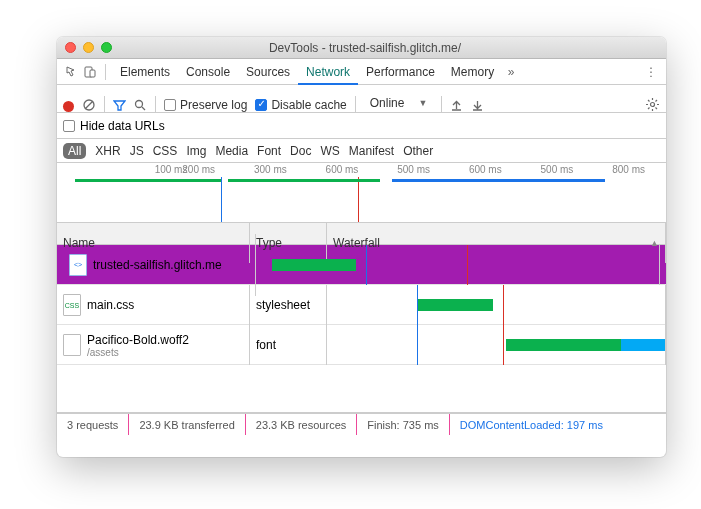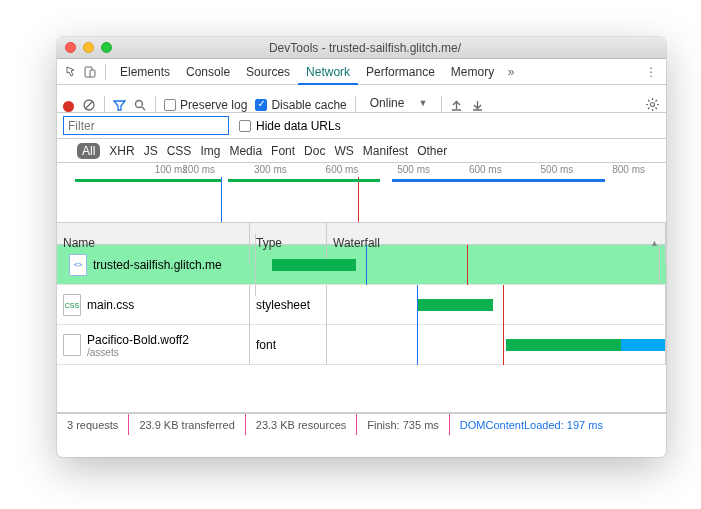--- a/index.html
+++ b/index.html
@@ -20,38 +20,38 @@
 .tabs .spacer { flex: 1; }
 .toolbar { height: 28px; border-bottom: 1px solid #ccc; display: flex; align-items: flex-end; padding: 0 6px; gap: 8px; font-size: 12px; color: #333; }
 .rec { width: 11px; height: 11px; border-radius: 50%; background: #d93025; }
 .vline { width: 1px; height: 16px; background: #ccc; }
 .cb { width: 12px; height: 12px; border: 1px solid #888; border-radius: 2px; display: inline-block; vertical-align: middle; background: #fff; }
 .cb.checked { background: #1a73e8; border-color: #1a73e8; position: relative; }
 .cb.checked::after { content: "✓"; color: #fff; font-size: 10px; position: absolute; top: -2px; left: 1px; }
 .sel { display: flex; align-items: center; gap: 4px; padding: 2px 6px; }
 .filterrow { height: 26px; border-bottom: 1px solid #ccc; display: flex; align-items: center; padding: 3px 6px; gap: 10px; font-size: 12px; }
 .filterinput { width: 166px; height: 19px; border: 1px solid #1a73e8; outline: none; font-size: 12px; padding: 0 4px; color: #888; }
-.typerow { height: 24px; border-bottom: 1px solid #ccc; display: flex; align-items: center; padding: 0 20px; gap: 9px; font-size: 12px; color: #333; }
+.typerow { height: 24px; border-bottom: 1px solid #ccc; display: flex; align-items: center; padding: 0 6px; gap: 9px; font-size: 12px; color: #333; }
 .typerow .ft { cursor: pointer; }
 .typerow .ft.all { background: #6f6f6f; color: #fff; padding: 1px 5px; border-radius: 5px; }
 .overview { height: 60px; border-bottom: 1px solid #ccc; position: relative; }
 .ticks { height: 14px; display: flex; font-size: 10px; color: #888; position: relative; }
 .ticks span { position: absolute; top: 1px; }
 .ovtrack { position: absolute; top: 16px; left: 0; right: 0; height: 8px; }
 .ovbar { position: absolute; height: 3px; top: 0; }
 .ovline { position: absolute; top: 14px; bottom: 0; width: 1px; }
 .tblhead { height: 22px; background: #f1f1f1; border-bottom: 1px solid #ccc; display: flex; font-size: 12px; color: #333; }
 .col { border-right: 1px solid #ccc; padding: 20px 6px; display: flex; align-items: center; }
 .col.name { width: 193px; }
 .col.type { width: 77px; }
 .col.wf { flex: 1; position: relative; }
 .tri { margin-left: auto; font-size: 9px; color: #888; }
 .rows { }
 .row { height: 40px; border-bottom: 1px solid #e2e2e2; display: flex; font-size: 12px; }
-.row.sel { background: #86efac; }
+.row.sel { background: #a21caf; }
 .row .col { display: flex; align-items: center; gap: 6px; }
 .fico { width: 18px; height: 22px; border: 1px solid #bbb; background: #fff; border-radius: 1px; display: flex; align-items: center; justify-content: center; font-size: 7px; }
 .sub { color: #888; font-size: 10px; }
 .wfcell { position: relative; flex: 1; }
 .wfline { position: absolute; top: 0; bottom: 0; width: 1px; }
 .wfbar { position: absolute; height: 12px; top: 14px; }
 .status { height: 22px; border-top: 1px solid #ccc; display: flex; align-items: center; font-size: 11px; color: #555; }
 .status > span { padding: 0 10px; border-right: 1px solid #ec4899; height: 100%; display: flex; align-items: center; }
 .status > span:last-child { border: none; }
 .status .link { color: #1a73e8; }
@@ -144,21 +144,20 @@
     <div class="spacer" style="flex:1"></div>
     <div>
         <svg width="15" height="15" viewBox="0 0 15 15">
           <circle cx="7.5" cy="7.5" r="2" fill="none" stroke="#6a6a6a" stroke-width="1.2"></circle>
           <path d="M7.5 1 L7.5 3 M7.5 12 L7.5 14 M1 7.5 L3 7.5 M12 7.5 L14 7.5 M3 3 L4.5 4.5 M10.5 10.5 L12 12 M12 3 L10.5 4.5 M4.5 10.5 L3 12" stroke="#6a6a6a" stroke-width="1.2"></path>
         </svg>
       </div>
   </div>
 
   <div class="filterrow">
-    <input class="filterinput" placeholder="Filter" style="">
     <label style="display:flex;align-items:center;gap:5px">
       <span class="cb"></span>
         <span>Hide data URLs</span>
     </label>
   </div>
 
   <div class="typerow" id="typerow">
       <span class="ft all">All</span>
       <span class="ft">XHR</span>
       <span class="ft">JS</span>

